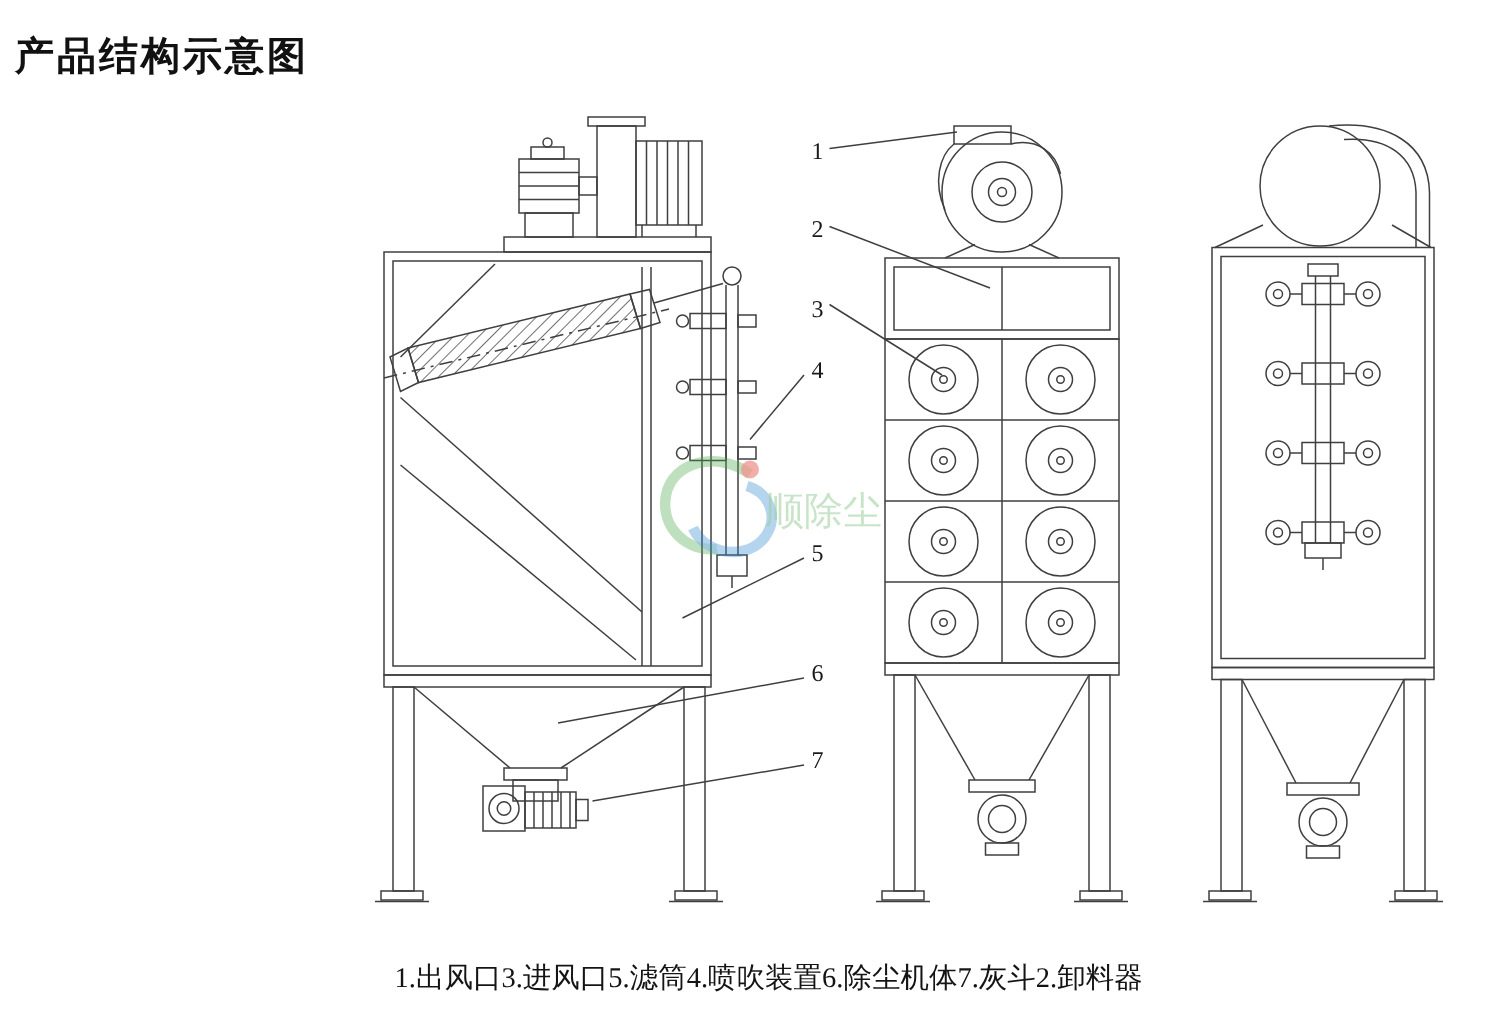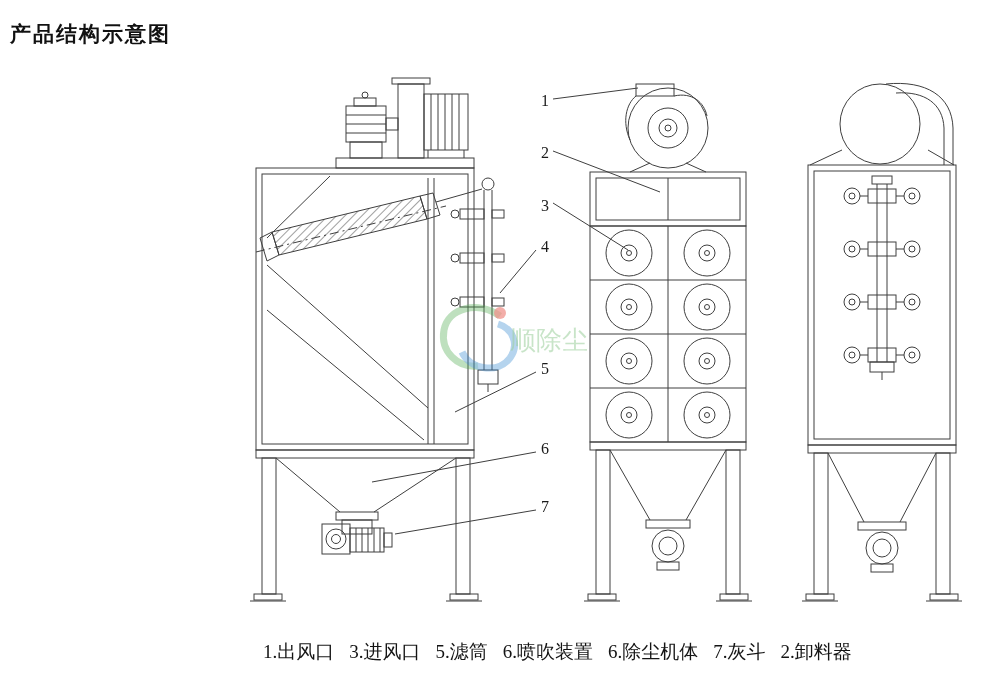--- a/index.html
+++ b/index.html
@@ -1,35 +1,35 @@
 <!DOCTYPE html>
 <html style="--line: #3f3f3f; --title-color: #111111; --caption-color: #141414; --watermark-green: #4aa84a; --watermark-blue: #2f86d0; --watermark-red: #e23b2e;"><head>
 <meta charset="utf-8">
 <style>
   * { margin:0; padding:0; box-sizing:border-box; }
   html,body { width:1000px; height:689px; background:#ffffff; overflow:hidden; }
   body { position:relative; font-family:"Liberation Sans", sans-serif; }
   .page { position:absolute; inset:0; background:#ffffff; }
   .title {
     position:absolute; top:20px; left:10px;
-    font-size:21px; font-weight:bold; letter-spacing:2px;
+    font-size:26px; font-weight:bold; letter-spacing:2px;
     color:var(--title-color,#111111);
     font-family:"Liberation Sans", sans-serif;
   }
   svg.drawing { position:absolute; left:0; top:0; display:block; }
   .ln { stroke:var(--line,#3f3f3f); stroke-width:1; fill:none; }
   .dash { stroke-dasharray:9 4 2 4; }
   .callout-num { font-family:"Liberation Serif", serif; font-size:16px; fill:#1a1a1a; stroke:none; }
   .wm-green { stroke:var(--watermark-green,#4aa84a); }
   .wm-blue  { stroke:var(--watermark-blue,#2f86d0); }
   .wm-red   { fill:var(--watermark-red,#e23b2e); stroke:none; }
   .wm-text  { font-family:"Liberation Serif", serif; font-size:26px; fill:var(--watermark-green,#4aa84a); stroke:none; }
   .legend {
     position:absolute; top:639px; left:263px;
-    display:flex; gap:15px; white-space:nowrap;
+    display:flex; white-space:nowrap;
     font-family:"Liberation Serif", serif; font-size:19px;
     color:var(--caption-color,#141414);
   }
 </style>
 </head>
 <body>
 
 <div class="page">
 
   <h1 class="title">产品结构示意图</h1>
@@ -292,19 +292,19 @@
       <path class="wm-blue" d="M 462,352 C 470,370 498,374 510,358 C 520,344 512,328 498,324" fill="none" stroke-width="7" opacity="0.65"></path>
       <circle class="wm-red" cx="500" cy="313" r="6" opacity="0.75"></circle>
       <text class="wm-text" x="510" y="349" opacity="0.55">顺除尘</text>
     </g>
   </svg>
 
   <div class="legend">
     <span>1.出风口</span>
     <span>3.进风口</span>
     <span>5.滤筒</span>
-    <span>6.喷吹装置</span>
+    <span>4.喷吹装置</span>
     <span>6.除尘机体</span>
     <span>7.灰斗</span>
     <span>2.卸料器</span>
   </div>
 
 </div>
 
 </body></html>

